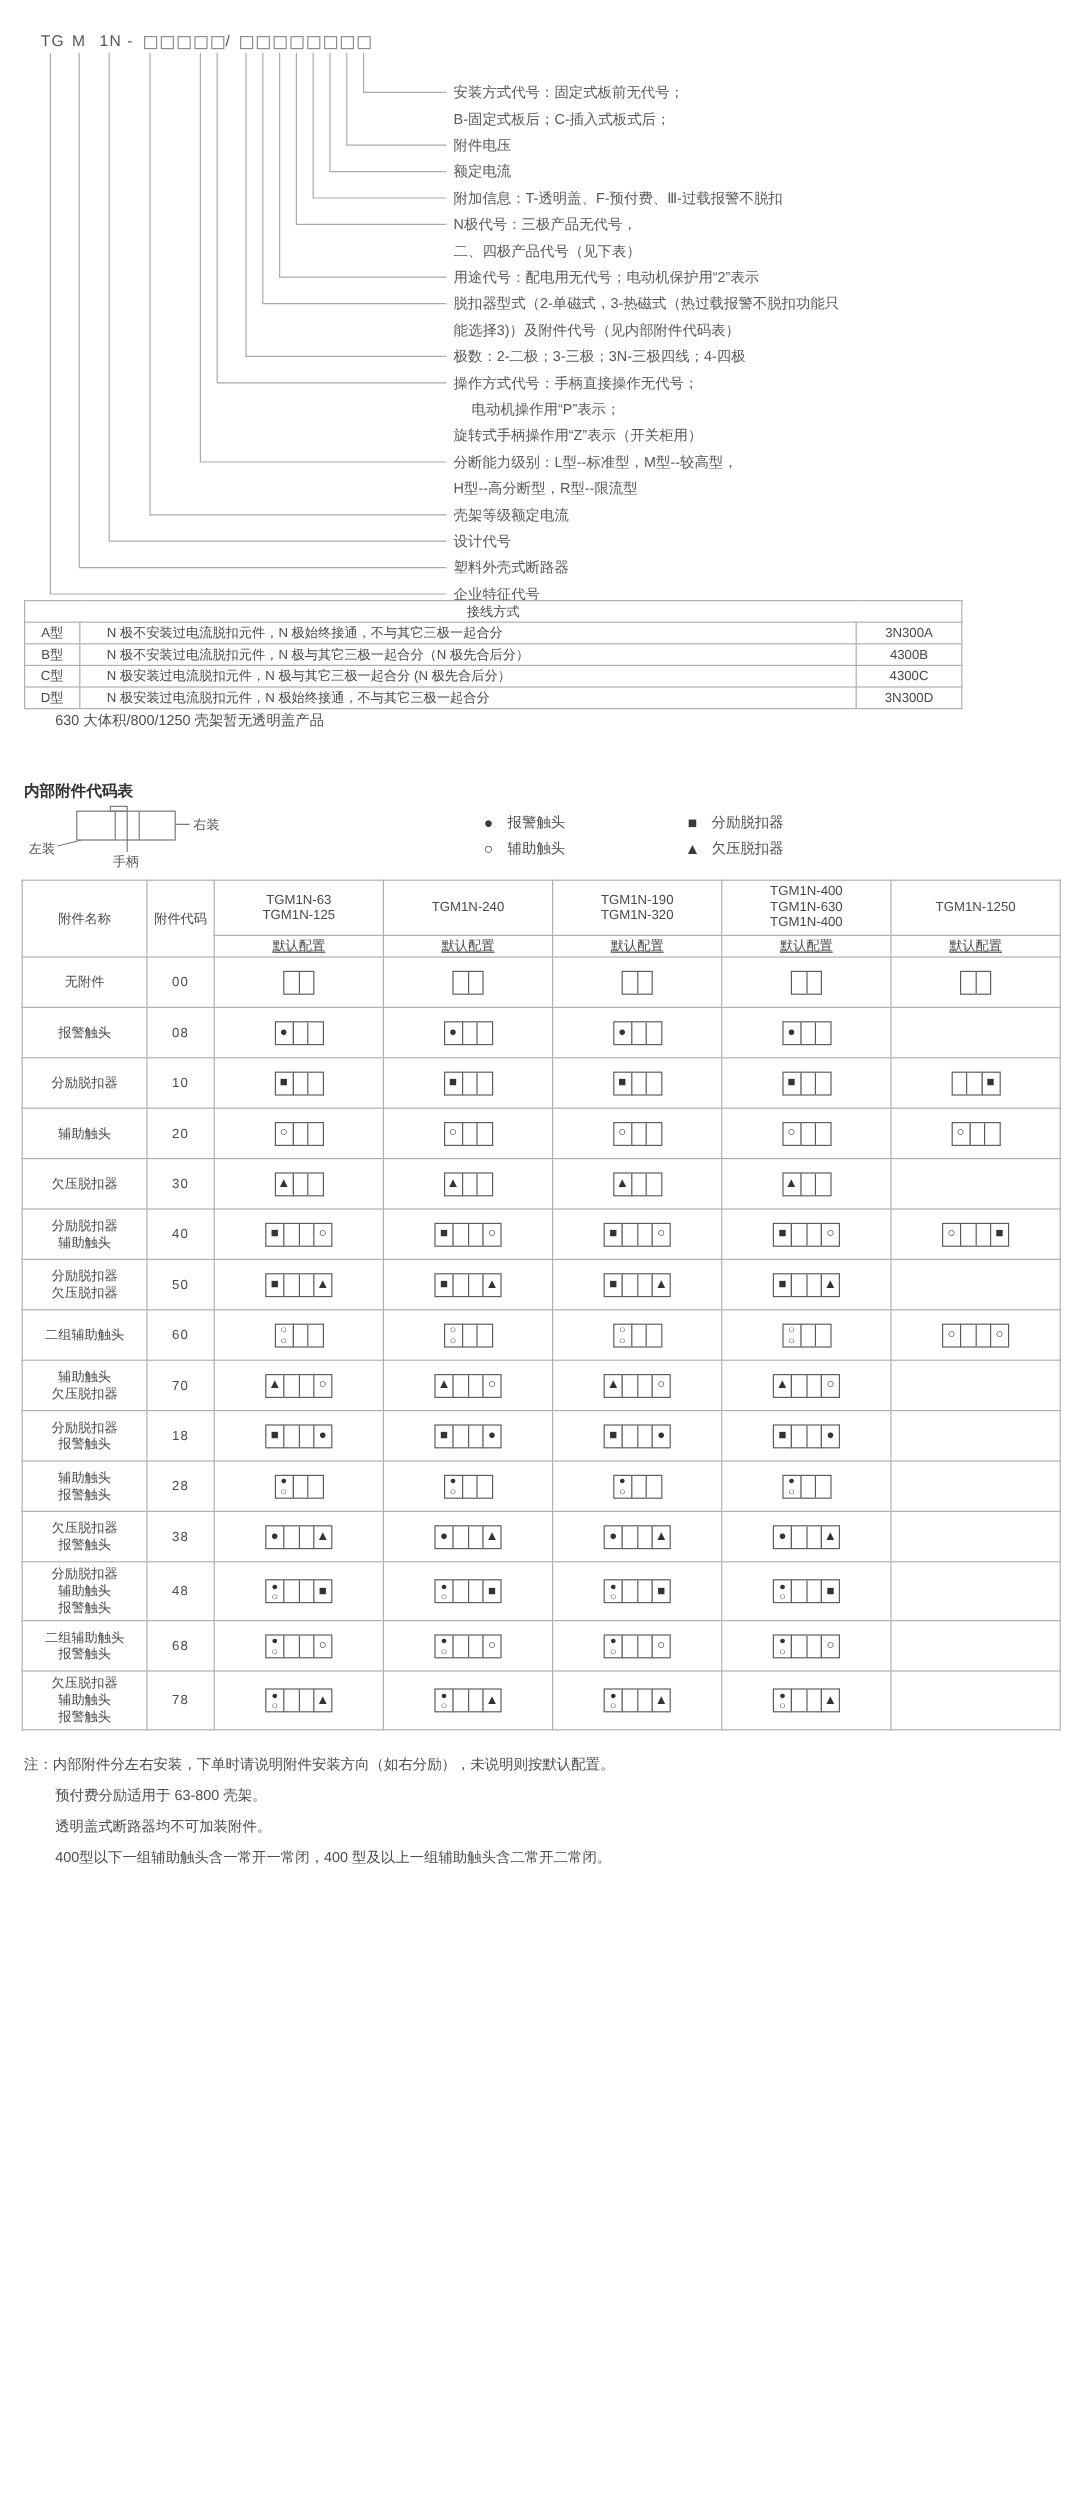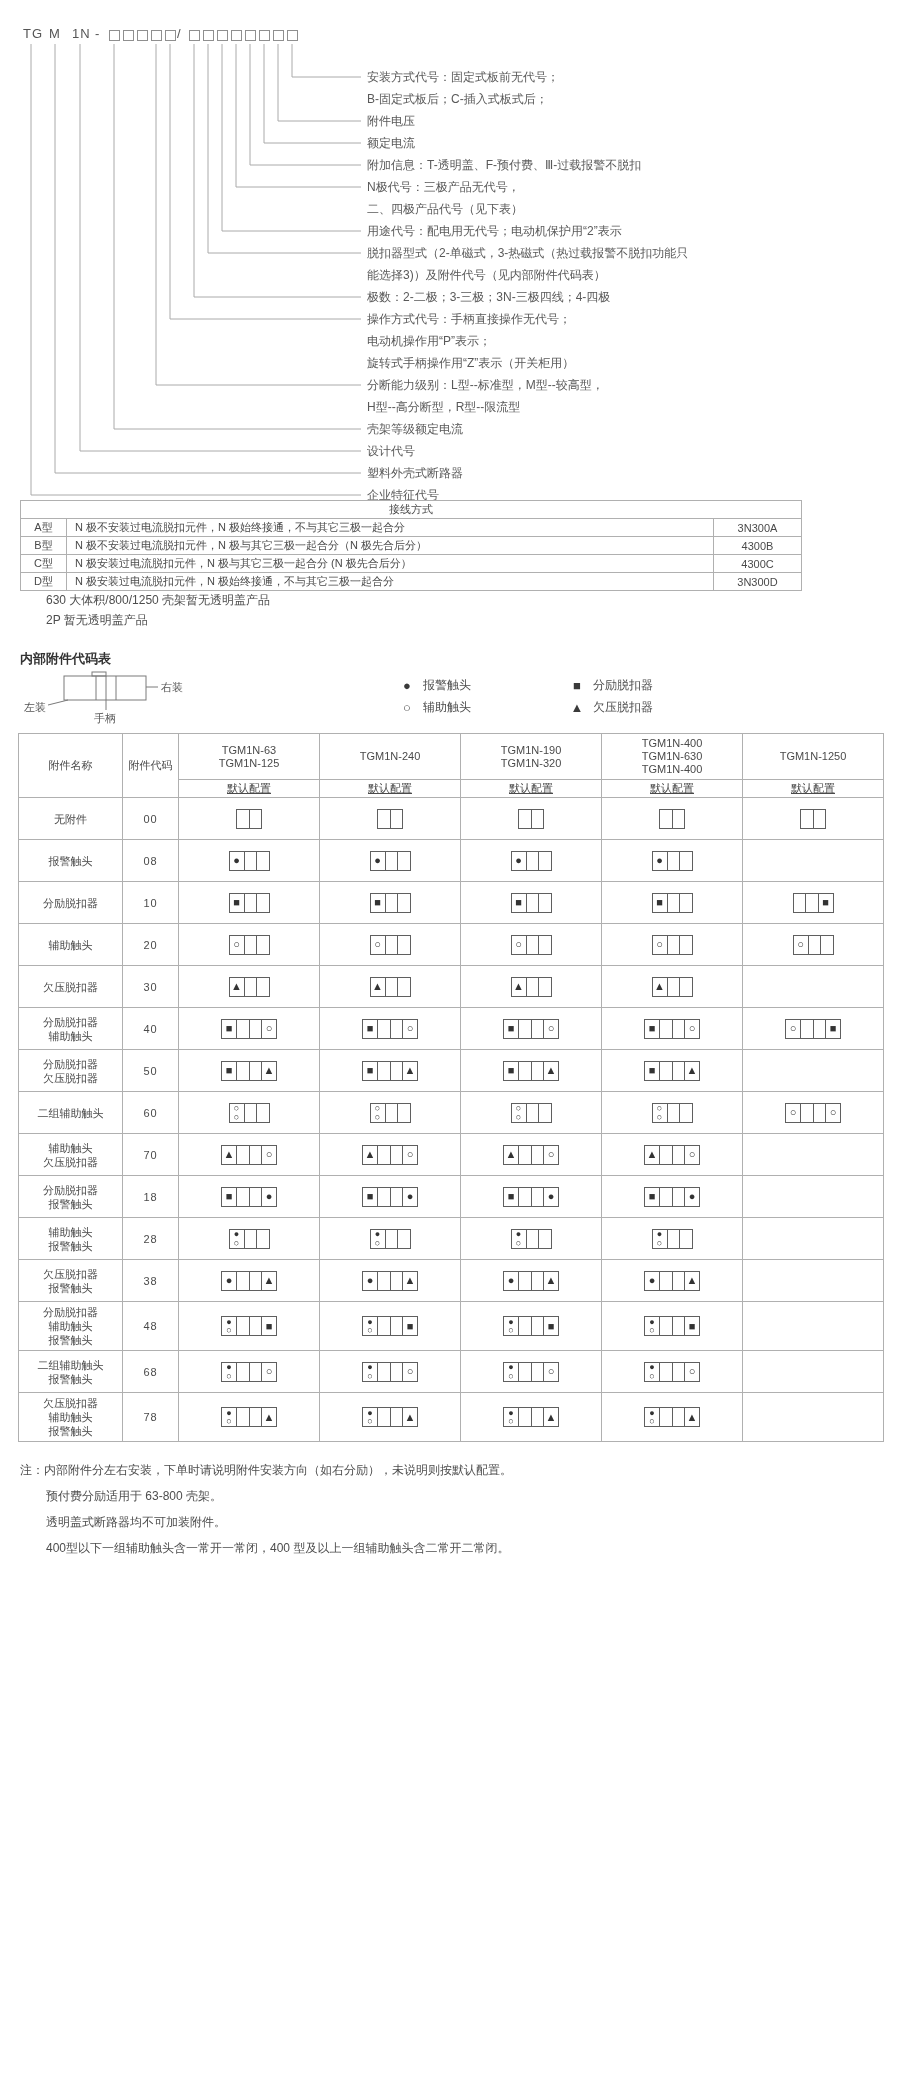--- a/index.html
+++ b/index.html
@@ -1,32 +1,32 @@
 <!DOCTYPE html>
 <html><head>
 <meta charset="utf-8">
 <style>
   *{box-sizing:border-box;margin:0;padding:0;}
   html,body{background:#ffffff;}
   body{font-family:"Liberation Sans","DejaVu Sans",sans-serif;}
   .page{position:relative;width:900px;height:2096px;background:#fff;color:#4d4d4d;overflow:hidden;}
 
   
-  .diagram{position:absolute;top:12px;left:5px;width:780px;height:505px;}
+  .diagram{position:absolute;top:12px;left:16px;width:780px;height:505px;}
   #diagram-lines{position:absolute;top:0;left:0;}
   .codetext{position:absolute;top:14px;font-size:13px;color:#555;letter-spacing:1px;}
   .box{position:absolute;top:18px;width:11px;height:11px;border:1px solid #8f8f8f;background:#fff;}
   .callout{position:absolute;left:362px;height:22px;line-height:22px;font-size:12px;color:#595959;white-space:nowrap;}
 
   
   .wtable{position:absolute;top:500px;left:20px;border-collapse:collapse;width:782px;font-size:11px;color:#4a4a4a;}
   .wtable th,.wtable td{border:1px solid #b0b0b0;padding:1px 4px;height:17px;font-weight:normal;}
   .wtable th{text-align:center;}
   .wtable td.t{width:46px;text-align:center;}
-  .wtable td.d{padding-left:8px;}
+  .wtable td.d{padding-left:22px;}
   .wtable td.c{width:88px;text-align:center;}
 
   .wnotes{position:absolute;top:590px;left:20px;font-size:12px;color:#4d4d4d;line-height:20px;}
   .wnotes .indent{padding-left:26px;}
 
   .acc-title{position:absolute;top:650px;left:20px;font-size:13px;font-weight:bold;color:#333;}
 
   
   .mount-row{position:absolute;top:670px;left:20px;width:860px;height:58px;}
   .mount{position:absolute;left:0;top:0;width:200px;height:58px;}
@@ -97,21 +97,21 @@
         <div class="callout" style="top: 98px;">附件电压</div>
         <div class="callout" style="top: 120px;">额定电流</div>
         <div class="callout" style="top: 142px;">附加信息：T-透明盖、F-预付费、Ⅲ-过载报警不脱扣</div>
         <div class="callout" style="top: 164px;">N极代号：三极产品无代号，</div>
         <div class="callout" style="top: 186px;">二、四极产品代号（见下表）</div>
         <div class="callout" style="top: 208px;">用途代号：配电用无代号；电动机保护用“2”表示</div>
         <div class="callout" style="top: 230px;">脱扣器型式（2-单磁式，3-热磁式（热过载报警不脱扣功能只</div>
         <div class="callout" style="top: 252px;">能选择3)）及附件代号（见内部附件代码表）</div>
         <div class="callout" style="top: 274px;">极数：2-二极；3-三极；3N-三极四线；4-四极</div>
         <div class="callout" style="top: 296px;">操作方式代号：手柄直接操作无代号；</div>
-        <div class="callout" style="top: 318px;">电动机操作用“P”表示；</div>
+        <div class="callout" style="top: 318px; margin-left: 15px;">电动机操作用“P”表示；</div>
         <div class="callout" style="top: 340px;">旋转式手柄操作用“Z”表示（开关柜用）</div>
         <div class="callout" style="top: 362px;">分断能力级别：L型--标准型，M型--较高型，</div>
         <div class="callout" style="top: 384px;">H型--高分断型，R型--限流型</div>
         <div class="callout" style="top: 406px;">壳架等级额定电流</div>
         <div class="callout" style="top: 428px;">设计代号</div>
         <div class="callout" style="top: 450px;">塑料外壳式断路器</div>
         <div class="callout" style="top: 472px;">企业特征代号</div>
       </div>
   </section>
 
@@ -140,21 +140,20 @@
         <tr>
           <td class="t">D型</td>
           <td class="d">N 极安装过电流脱扣元件，N 极始终接通，不与其它三极一起合分</td>
           <td class="c">3N300D</td>
         </tr>
       </tbody>
   </table>
 
   <div class="wnotes" id="wiring-notes">
       <div class="indent">630 大体积/800/1250 壳架暂无透明盖产品</div>
-      <div class="indent">2P 暂无透明盖产品</div>
     </div>
 
   <h3 class="acc-title">内部附件代码表</h3>
 
   <div class="mount-row">
     <div class="mount">
       <svg width="200" height="58">
         <rect x="44" y="6" width="82" height="24" fill="none" stroke="#7a7a7a" stroke-width="1"></rect>
         <rect x="72" y="2" width="14" height="4" fill="none" stroke="#7a7a7a" stroke-width="1"></rect>
         <line x1="76" y1="6" x2="76" y2="30" stroke="#7a7a7a" stroke-width="1"></line>

